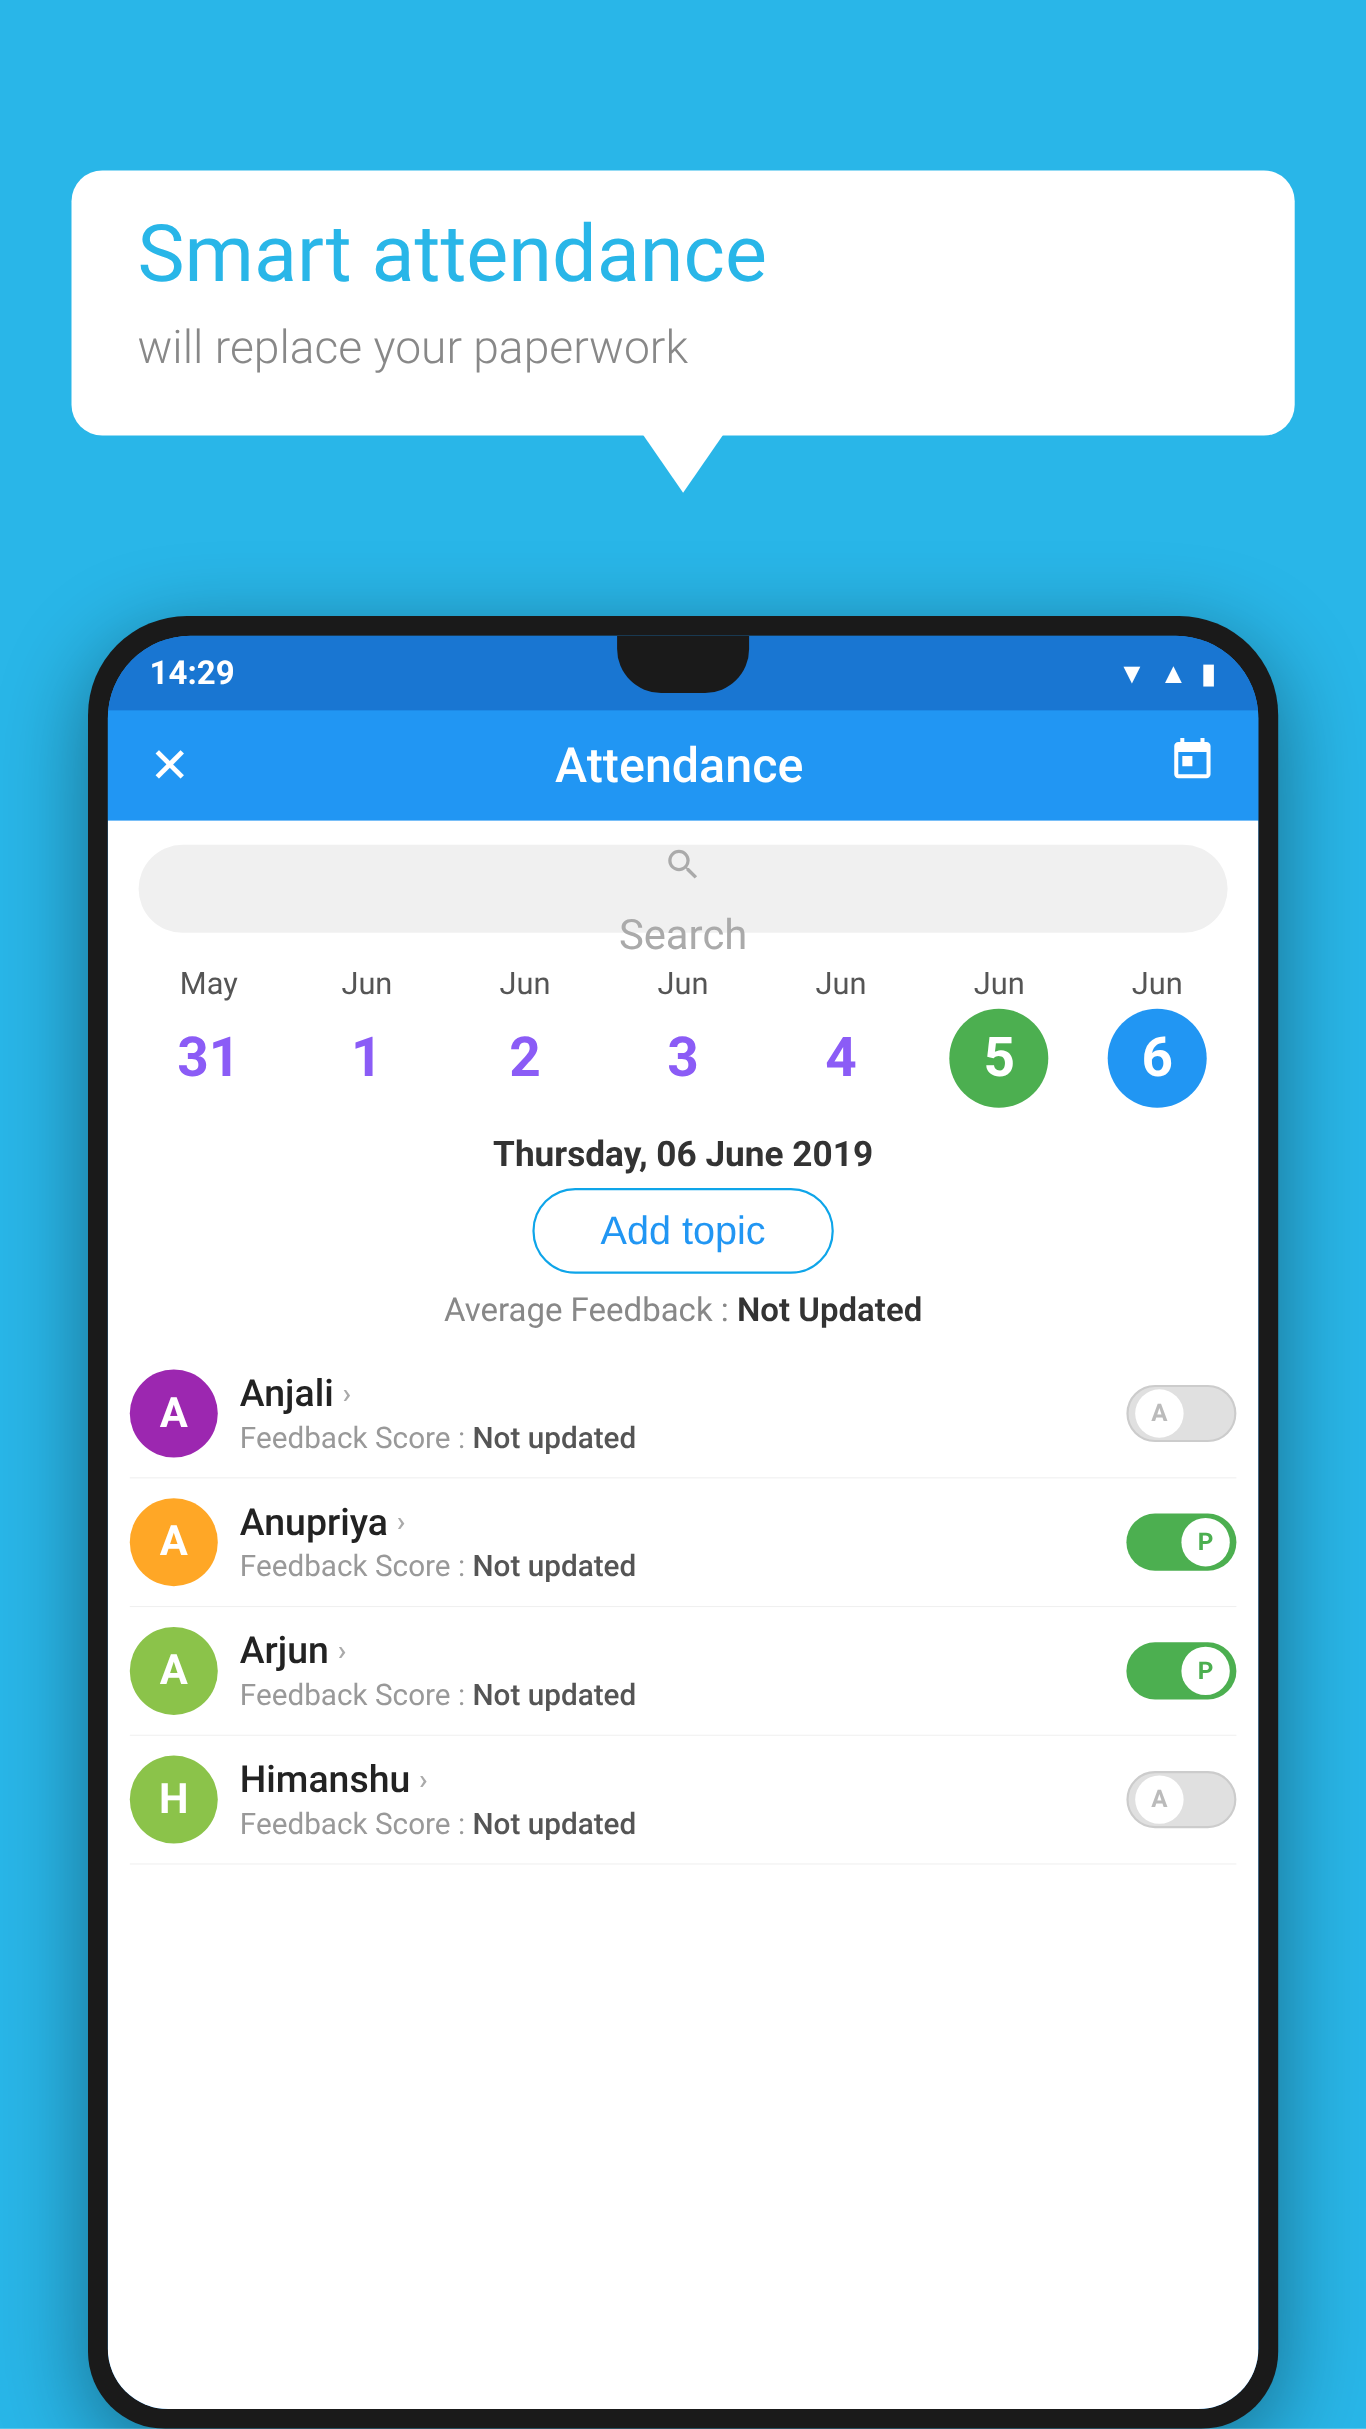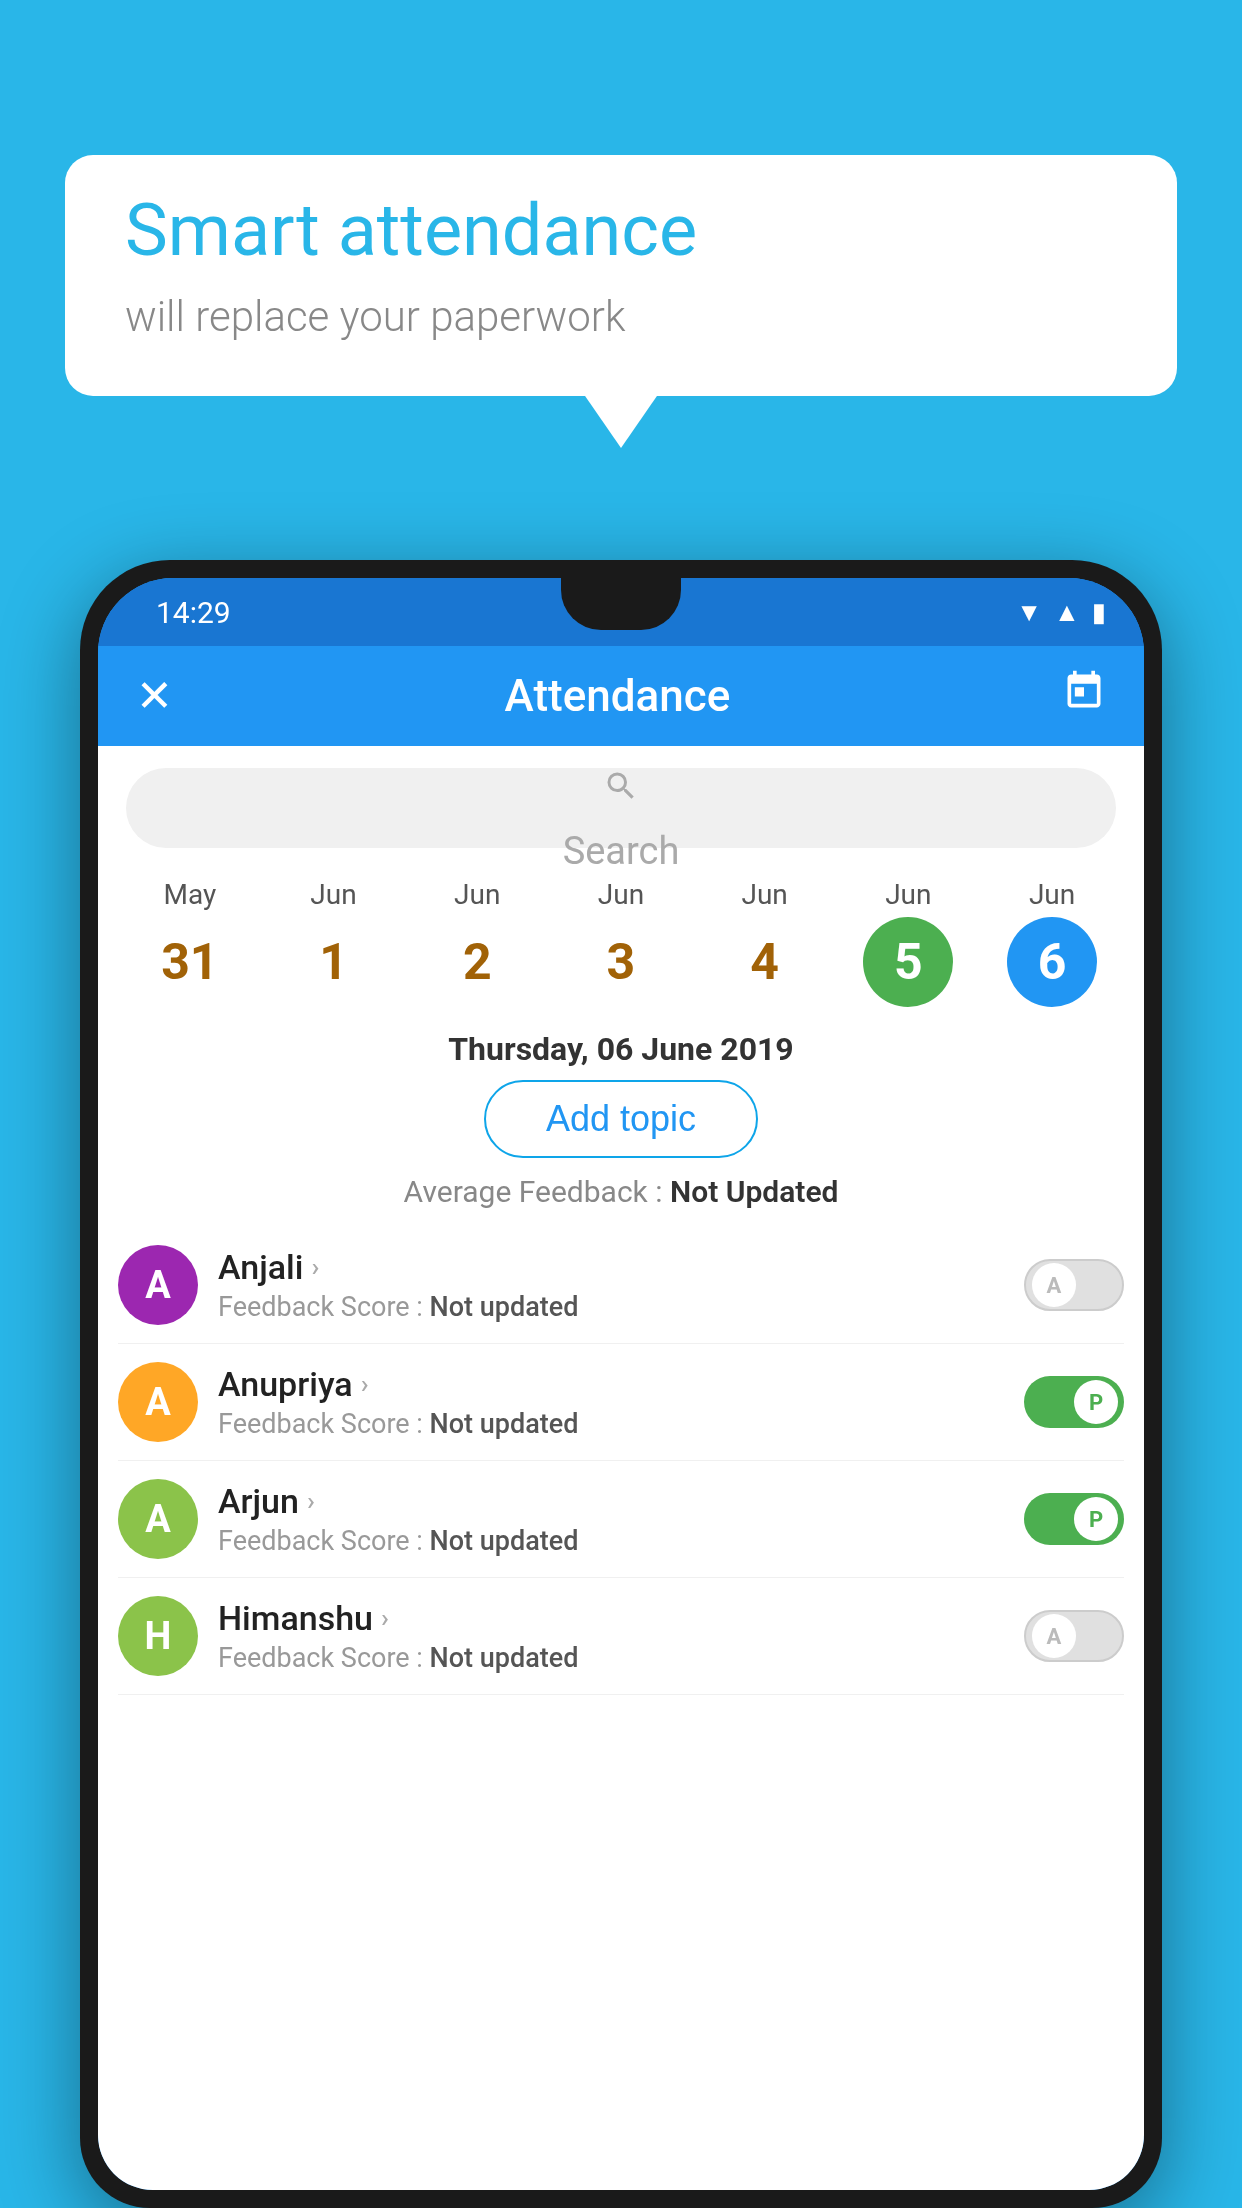--- a/index.html
+++ b/index.html
@@ -83,22 +83,21 @@
       height: 68px;
       display: flex;
       align-items: center;
       justify-content: space-between;
       padding: 0 38px;
     }
 
     .status-time {
       color: white;
       font-size: 30px;
-      font-weight: 400;
-      margin-left: 20px;
+      font-weight: 700;
     }
 
     .status-icons {
       display: flex;
       align-items: center;
       gap: 12px;
     }
 
     .status-icons span {
       color: white;
@@ -188,21 +187,21 @@
 
     .cal-month {
       font-size: 28px;
       color: #555;
       font-weight: 400;
     }
 
     .cal-date {
       font-size: 50px;
       font-weight: 700;
-      color: #a16207;
+      color: #8b5cf6;
       width: 90px;
       height: 90px;
       display: flex;
       align-items: center;
       justify-content: center;
       border-radius: 50%;
     }
 
     .cal-date.today {
       background: #4CAF50;

